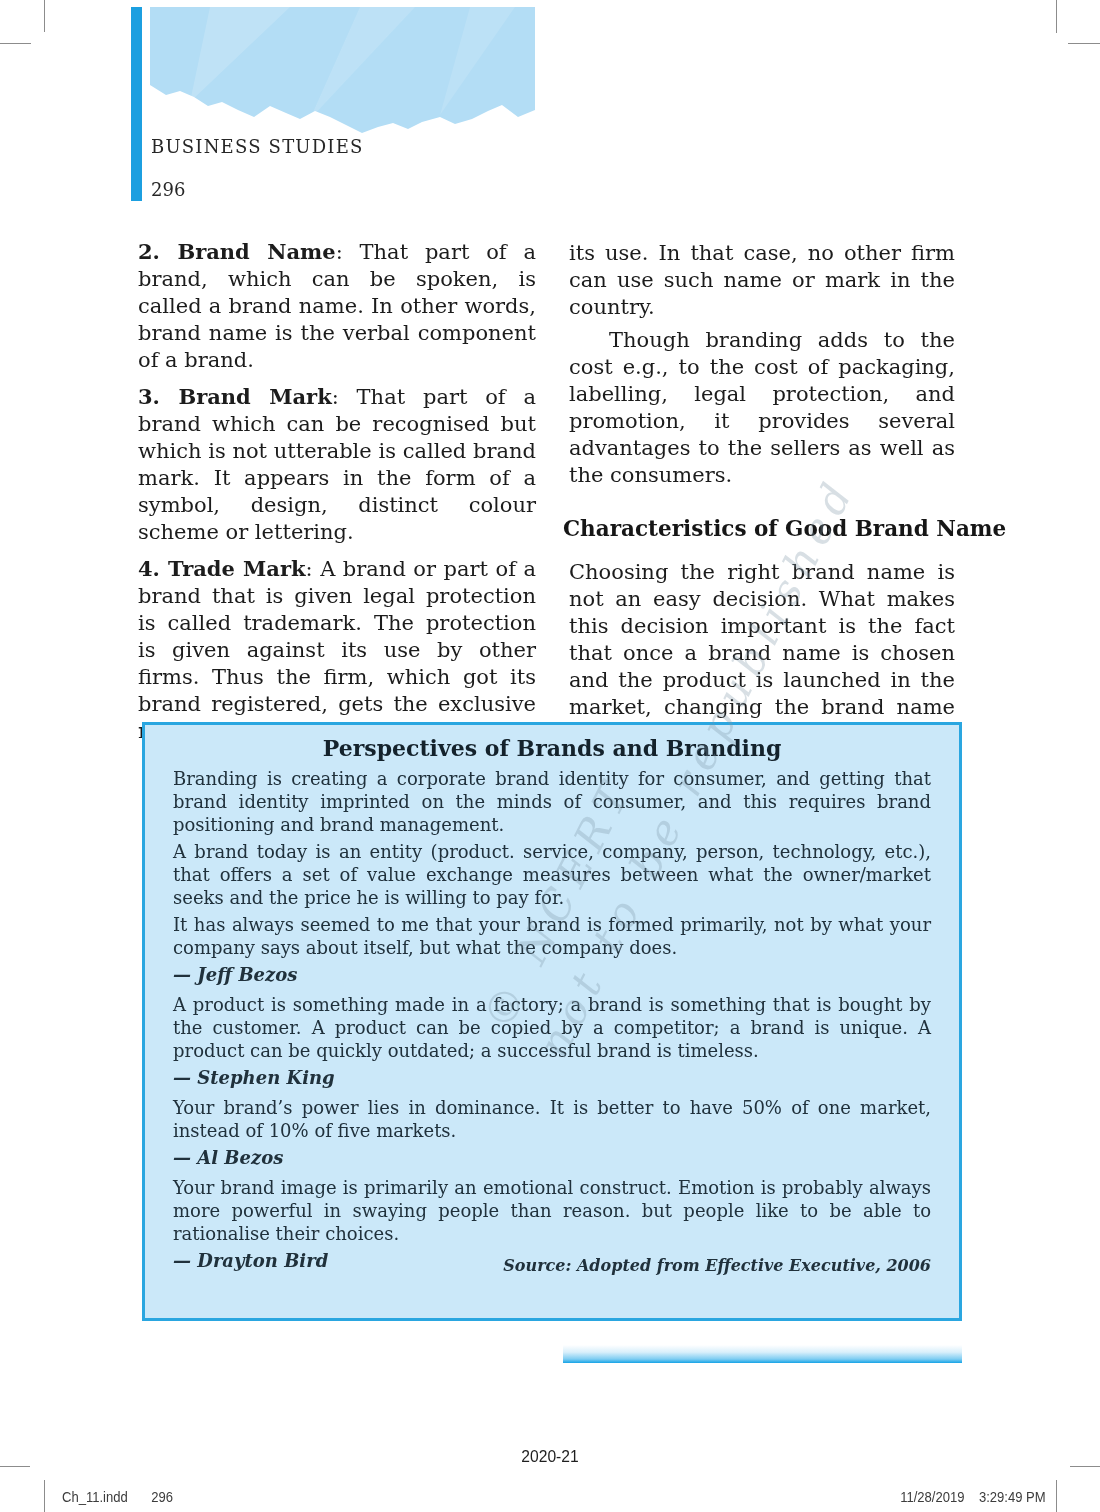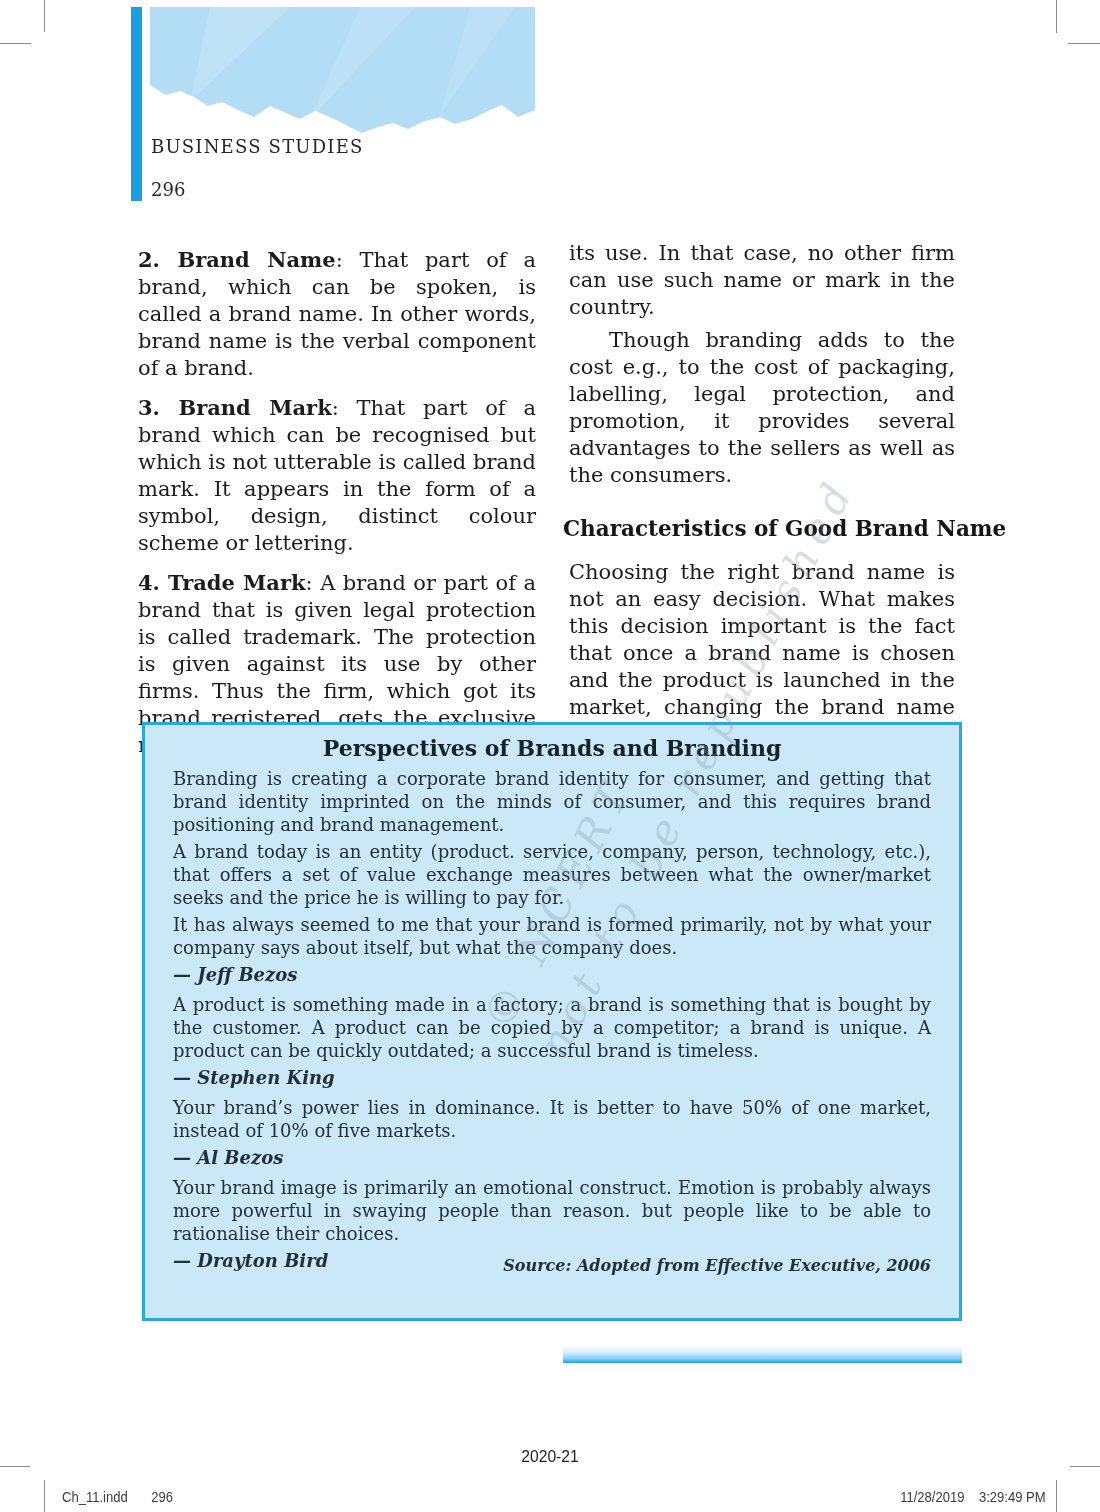--- a/index.html
+++ b/index.html
@@ -21,21 +21,21 @@
   
   .accent-bar{position:absolute;left:131px;top:7px;width:11px;height:194px;background:var(--accent-blue,#1c9fe0);}
   .torn-paper{position:absolute;left:150px;top:7px;width:385px;height:140px;}
   .book-title{position:absolute;left:151px;top:136px;font-size:18px;letter-spacing:1.2px;color:#262626;}
   .page-number{position:absolute;left:151px;top:179px;font-size:18px;color:#262626;}
 
   
   .col{position:absolute;top:234px;width:398px;text-align:justify;font-size:21px;line-height:27px;}
   .col-left{left:138px}
   .col-right{left:563px}
-  .body-para{margin:12px 0 9px;}
+  .body-para{margin:4px 0 9px;}
   .np{margin:6px;}
   .indent{text-indent:40px;}
   .run-in{font-weight:bold;}
   .col-heading{font-size:21.5px;font-weight:bold;margin:26px 0 17px;white-space:nowrap;text-align:center;color:#161616;}
 
   
   .infobox{
     position:absolute;left:142px;top:722px;width:820px;height:599px;box-sizing:border-box;
     background:var(--box-bg,#cbe8f9);border:3px solid var(--box-border,#2aa6e0);
     padding:10px 28px 14px;overflow:hidden;font-size:18px;line-height:23px;color:#20313c;

